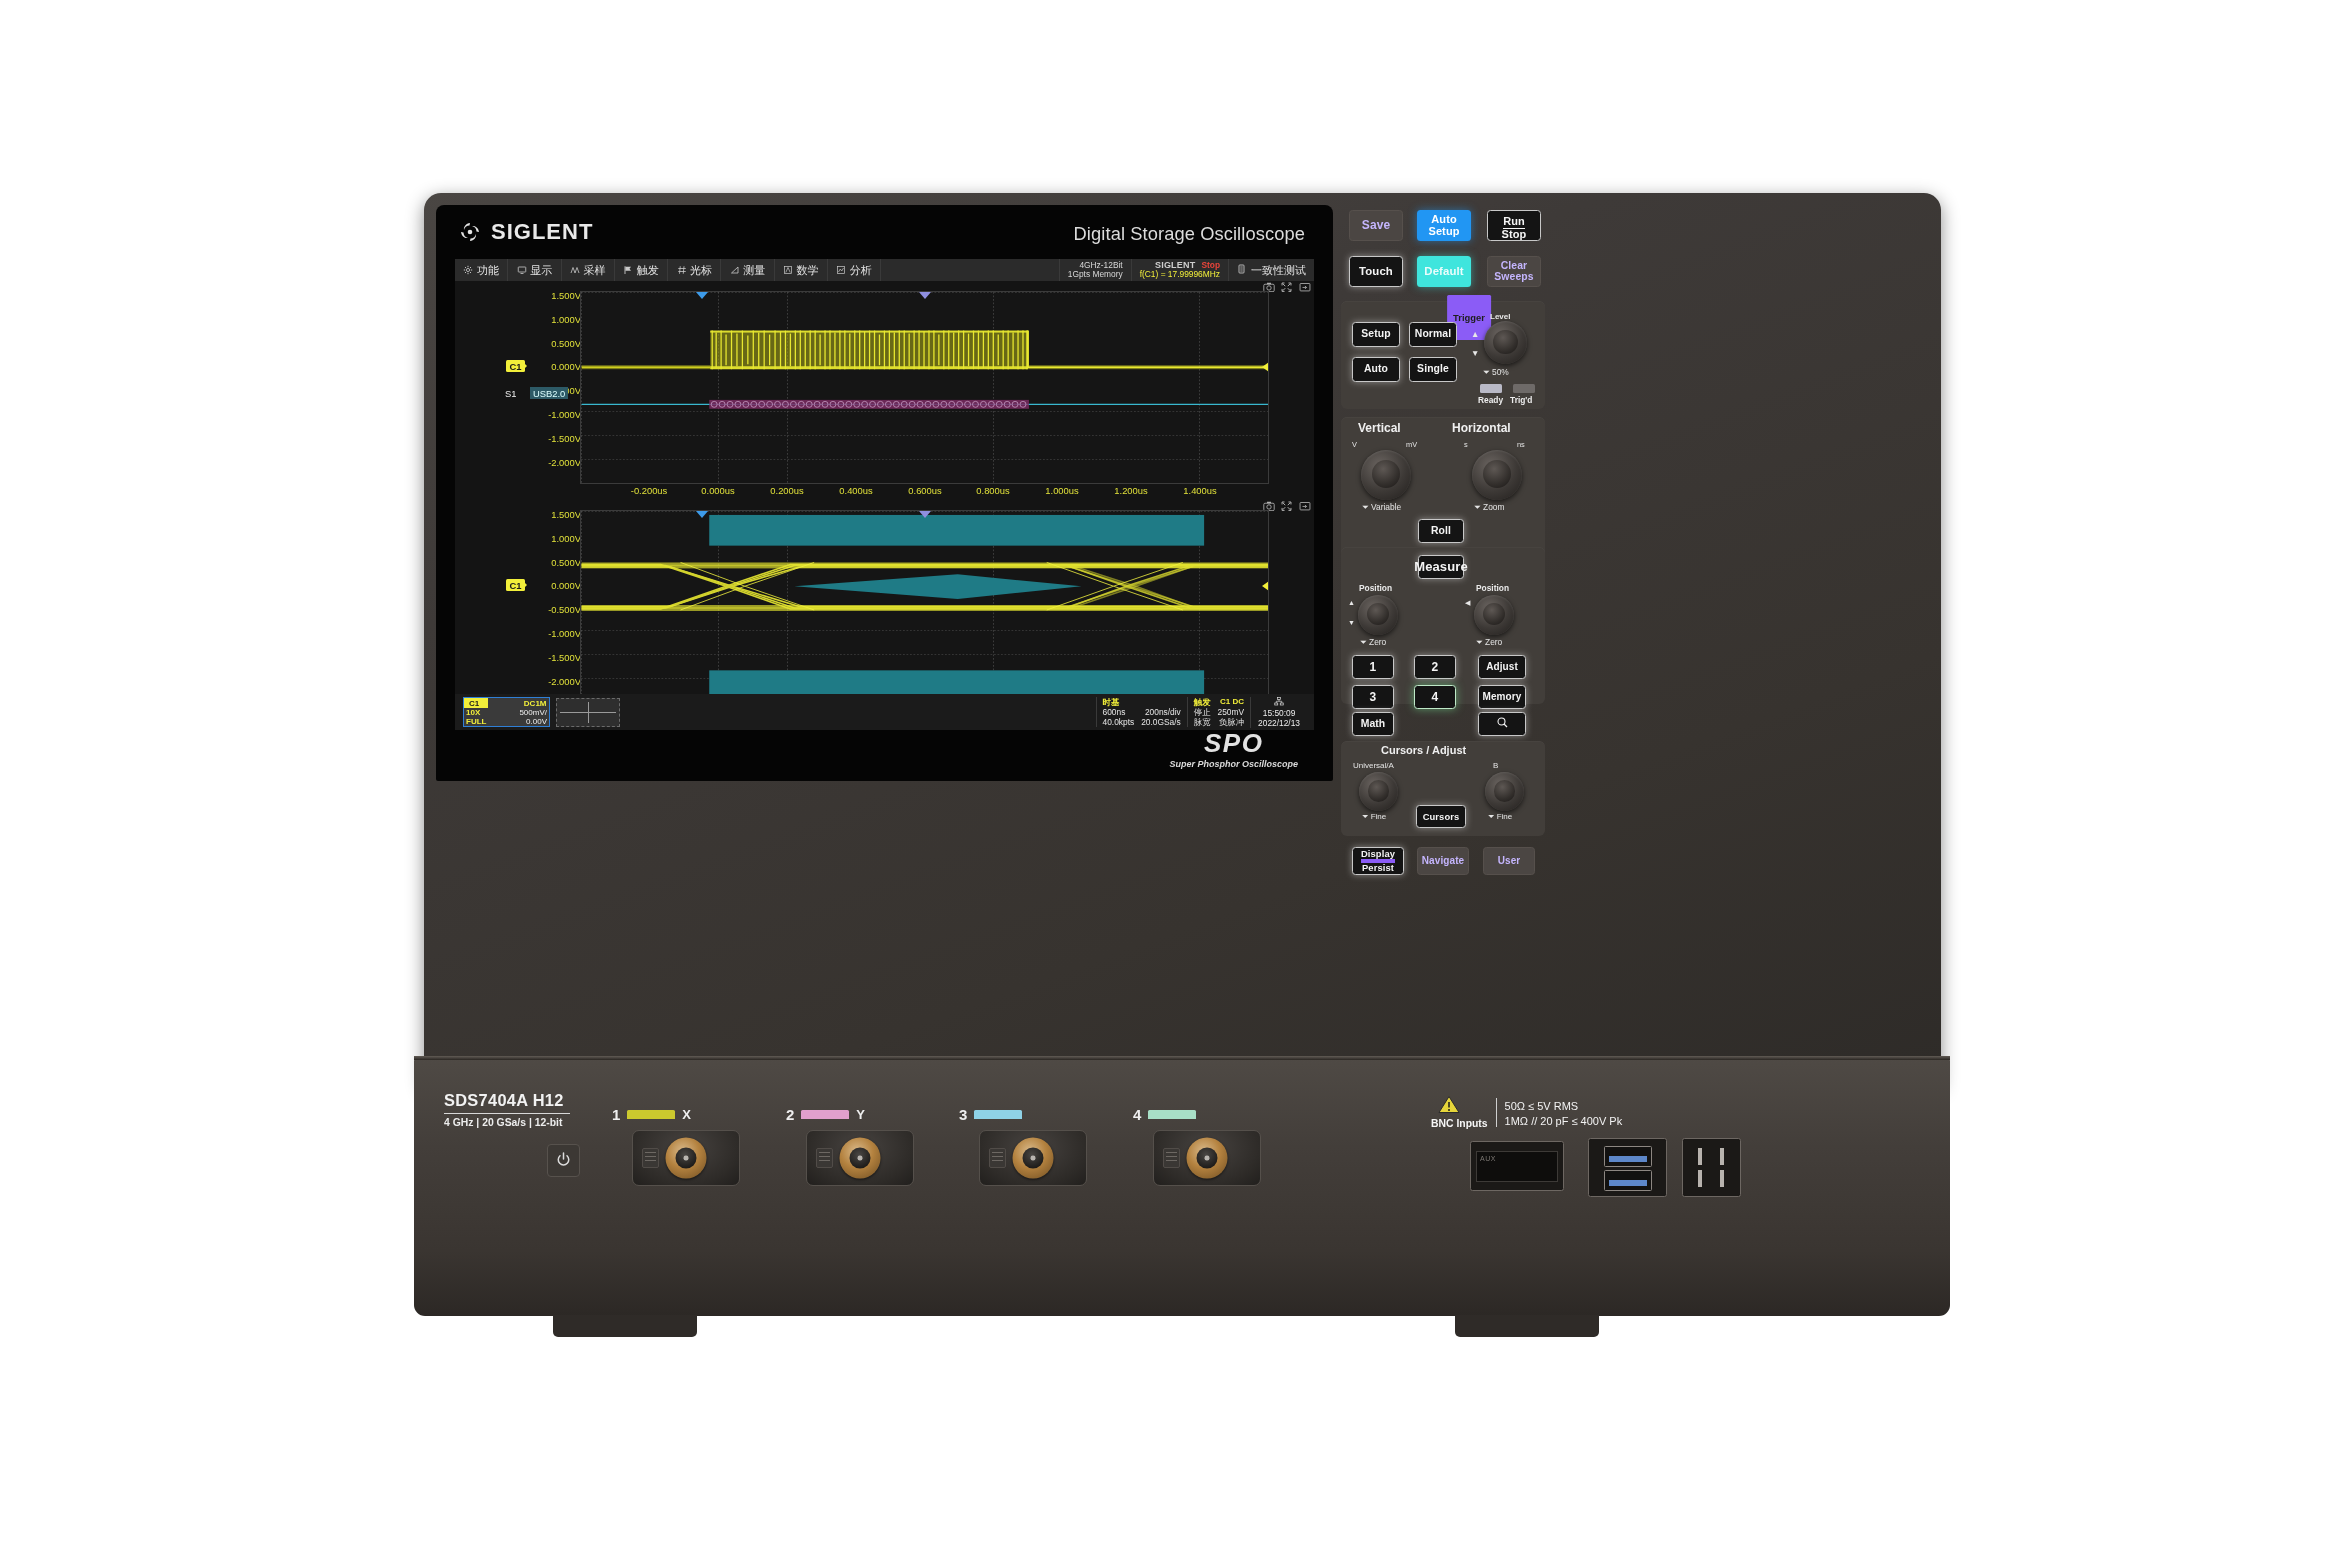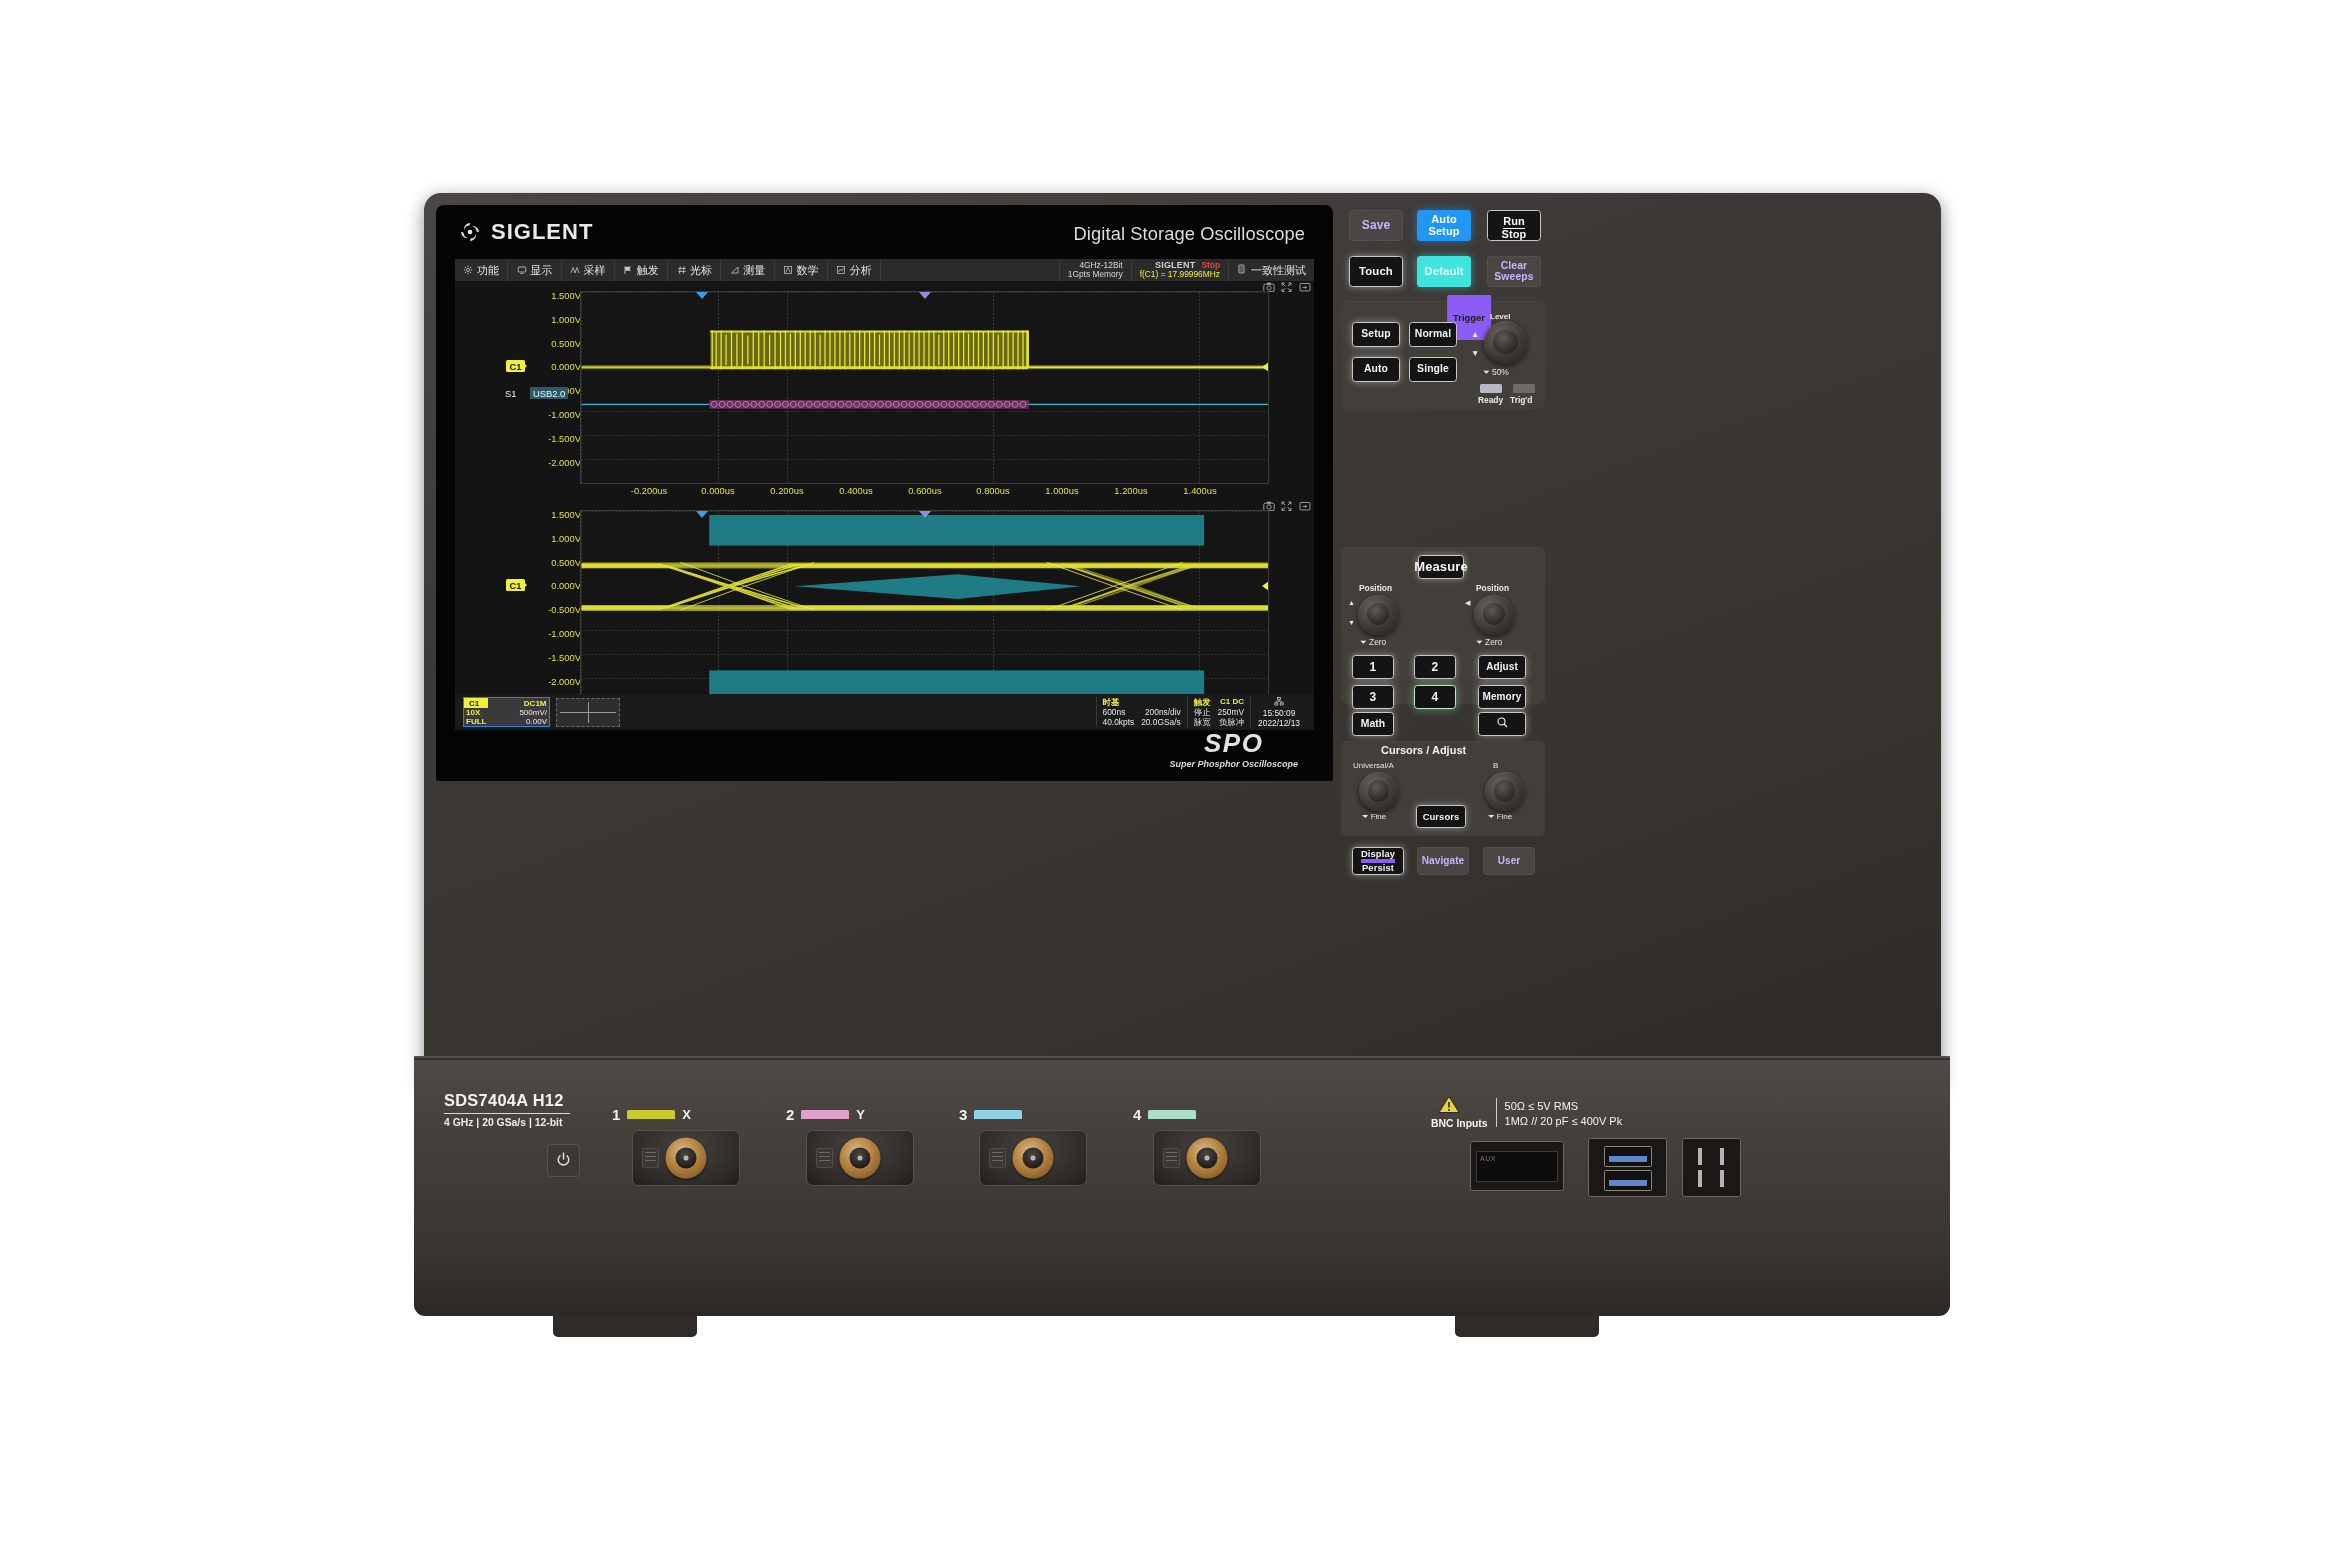--- a/index.html
+++ b/index.html
@@ -774,20 +774,42 @@
         <span class="ksmall" style="left:142px; top:66px;">
           <span>⏷</span>
           <span>50%</span>
         </span>
         <span class="led" style="left:139px; top:83px;"></span>
         <span class="led dim" style="left:172px; top:83px;"></span>
         <span class="ledcap" style="left:137px; top:94px;">Ready</span>
         <span class="ledcap" style="left:169px; top:94px;">Trig'd</span>
       </div>
 
+      <div class="pgroup" style="left:-3px; top:214px; width:204px; height:164px;">
+        <span class="ptitle-plain" style="left:17px; top:4px;">Vertical</span>
+        <span class="ptitle-plain" style="left:111px; top:4px;">Horizontal</span>
+
+        <div class="knob" style="left:20px; top:33px; width:50px; height:50px;"></div>
+        <span class="ksmall" style="left:11px; top:23px; font-size:7.4px;">V</span>
+        <span class="ksmall" style="left:65px; top:23px; font-size:7.4px;">mV</span>
+        <span class="ksmall" style="left:21px; top:85px;">
+          <span>⏷</span>
+          <span>Variable</span>
+        </span>
+
+        <div class="knob" style="left:131px; top:33px; width:50px; height:50px;"></div>
+        <span class="ksmall" style="left:123px; top:23px; font-size:7.4px;">s</span>
+        <span class="ksmall" style="left:176px; top:23px; font-size:7.4px;">ns</span>
+        <span class="ksmall" style="left:133px; top:85px;">
+          <span>⏷</span>
+          <span>Zoom</span>
+        </span>
+
+        <div class="btn dark glow-white" style="left:77px; top:102px; width:46px; height:24px; font-size:10.4px;">Roll</div>
+      </div>
 
       <div class="pgroup" style="left:-3px; top:344px; width:204px; height:157px;">
         <div class="btn dark glow-white" style="left:77px; top:8px; width:46px; height:24px; font-size:13px;">Measure</div>
 
         <span class="klabel" style="left:18px; top:36px; font-size:8.4px;">Position</span>
         <div class="knob" style="left:17px; top:48px; width:40px; height:40px;"></div>
         <span class="arc" style="left:7px; top:52px; font-size:7px;">▲</span>
         <span class="arc" style="left:7px; top:72px; font-size:7px;">▼</span>
         <span class="ksmall" style="left:19px; top:90px;">
           <span>⏷</span>

